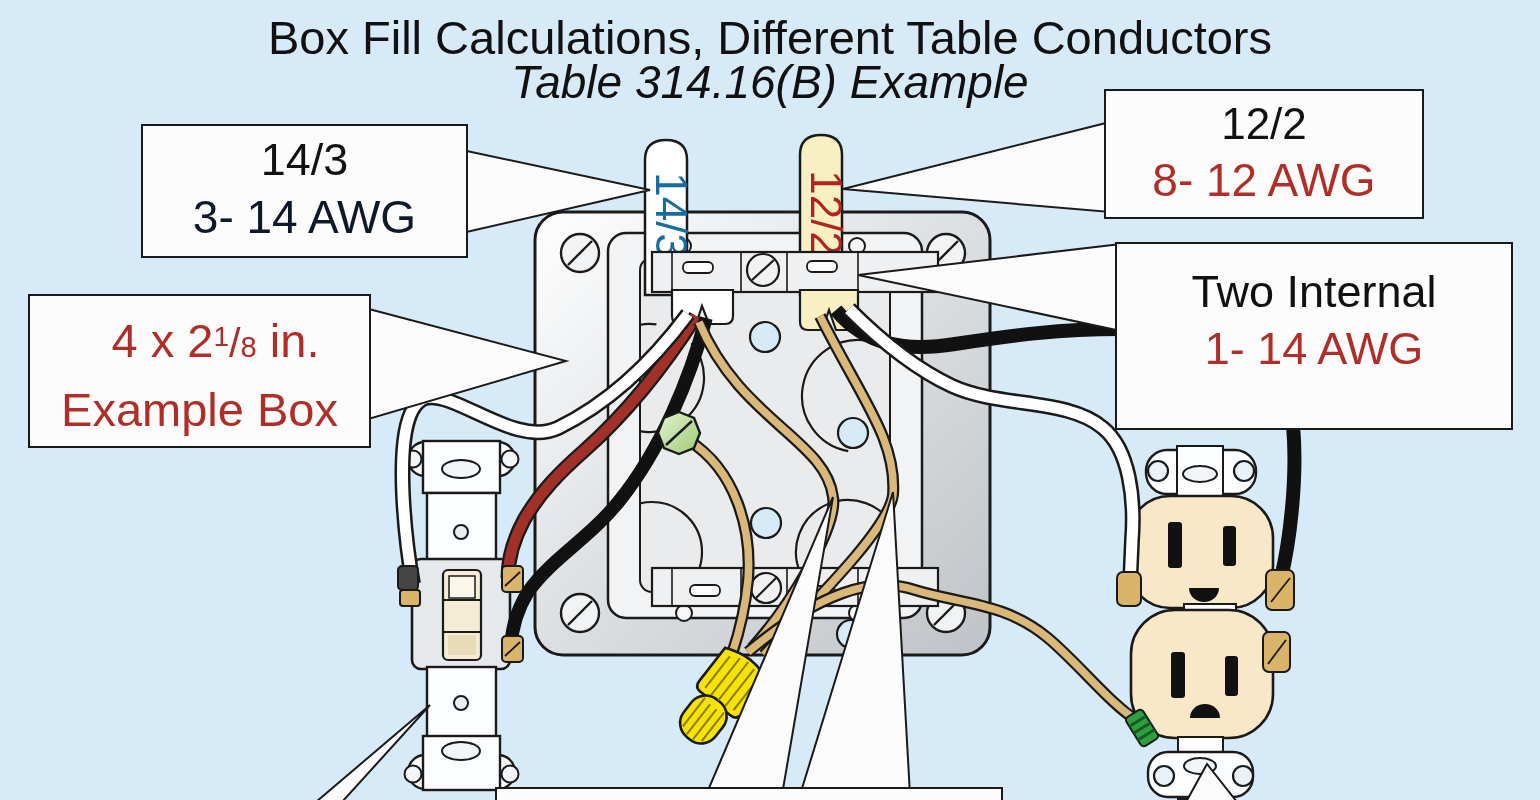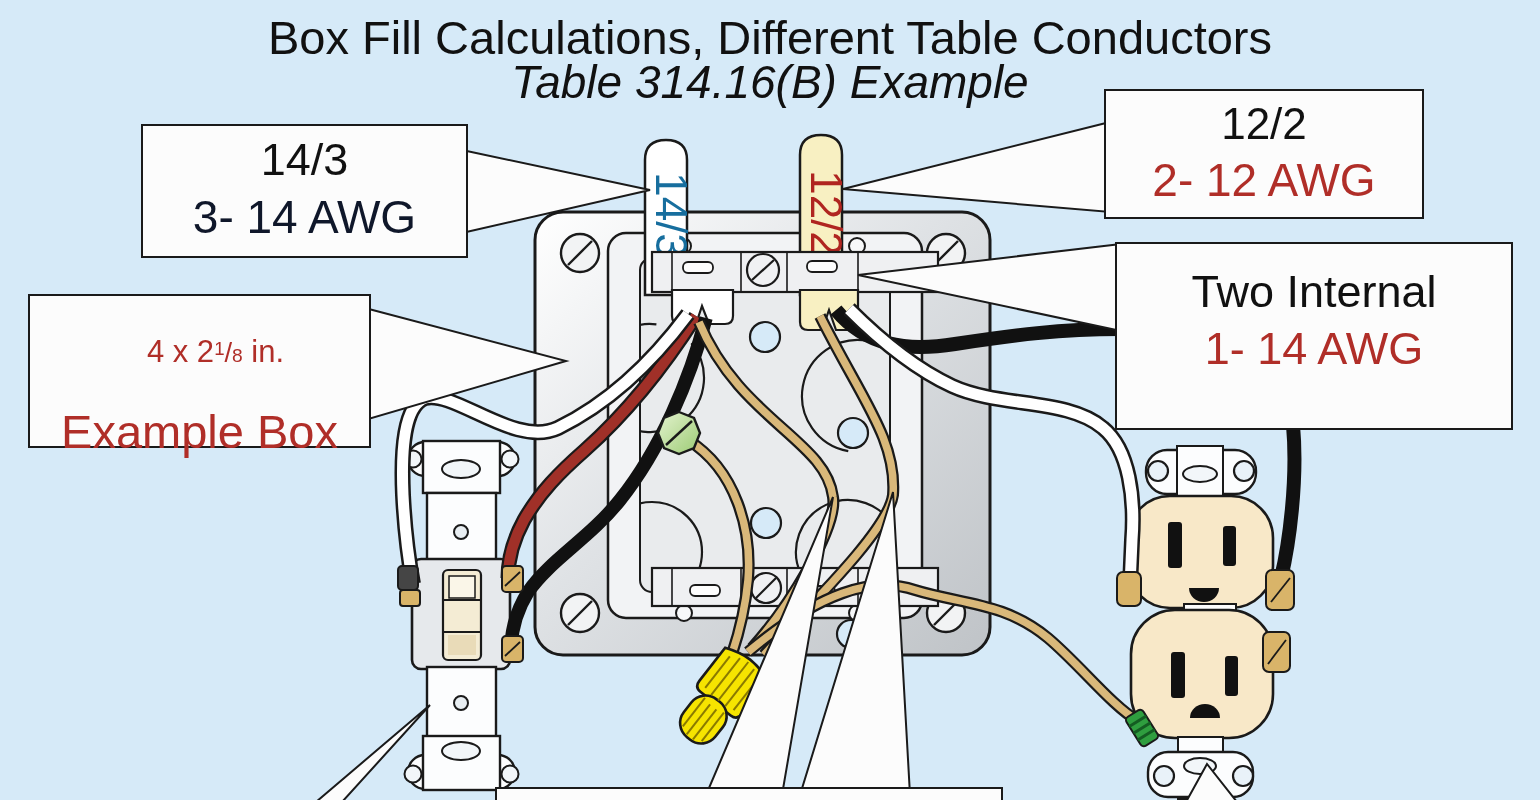--- a/index.html
+++ b/index.html
@@ -17,21 +17,21 @@
     background:#fcfcfc; border:2px solid #1a1a1a;
     text-align:center; color:#111;
   }
   #lbl143{left:141px; top:124px; width:327px; height:134px; padding-top:7px;}
   #lbl143 .r1{font-size:45px; line-height:54px;}
   #lbl143 .r2{font-size:46px; line-height:60px; color:#0f172a;}
   #lbl122{left:1104px; top:89px; width:320px; height:130px; padding-top:6px;}
   #lbl122 .r1{font-size:44px; line-height:54px;}
   #lbl122 .r2{font-size:46px; line-height:58px; color:#b02e28;}
   #lblbox{left:28px; top:294px; width:343px; height:154px; padding-top:10px; color:#b02e28;}
-  #lblbox .r1{font-size:31px; line-height:86px;margin-left:32px;}
+  #lblbox .r1{font-size:47px; line-height:60px;margin-left:32px;}
   #lblbox .r2{font-size:47px; line-height:66px;}
   .fr-n{font-size:0.60em; vertical-align:0.40em;}
   .fr-s{font-size:0.88em;}
   .fr-d{font-size:0.62em;}
   #lblclamps{left:1115px; top:242px; width:398px; height:188px; padding-top:20px;}
   #lblclamps .r1,#lblclamps .r2{font-size:45px; line-height:56px;}
   #lblclamps .r3{font-size:45px; line-height:58px; color:#b02e28;}
   #bottombox{left:495px; top:787px; width:508px; height:30px;}
   svg{position:absolute; left:0; top:0;}
 </style>
@@ -294,21 +294,21 @@
 <div class="ttl" id="title1">Box Fill Calculations, Different Table Conductors</div>
 <div class="ttl" id="title2">Table 314.16(B) Example</div>
 
 <div class="callout" id="lbl143">
   <div class="r1">14/3</div>
   <div class="r2">3- 14 AWG</div>
 </div>
 
 <div class="callout" id="lbl122">
   <div class="r1">12/2</div>
-  <div class="r2">2- 12 AWG</div>
+  <div class="r2">8- 12 AWG</div>
 </div>
 
 <div class="callout" id="lblbox">
   <div class="r1"><span>4 x 2</span><span class="fr-n">1</span><span class="fr-s">/</span><span class="fr-d">8</span><span> in.</span></div>
   <div class="r2">Example Box</div>
 </div>
 
 <div class="callout" id="lblclamps">
   <div class="r1">Two Internal</div>
   <div class="r3">1- 14 AWG</div>

